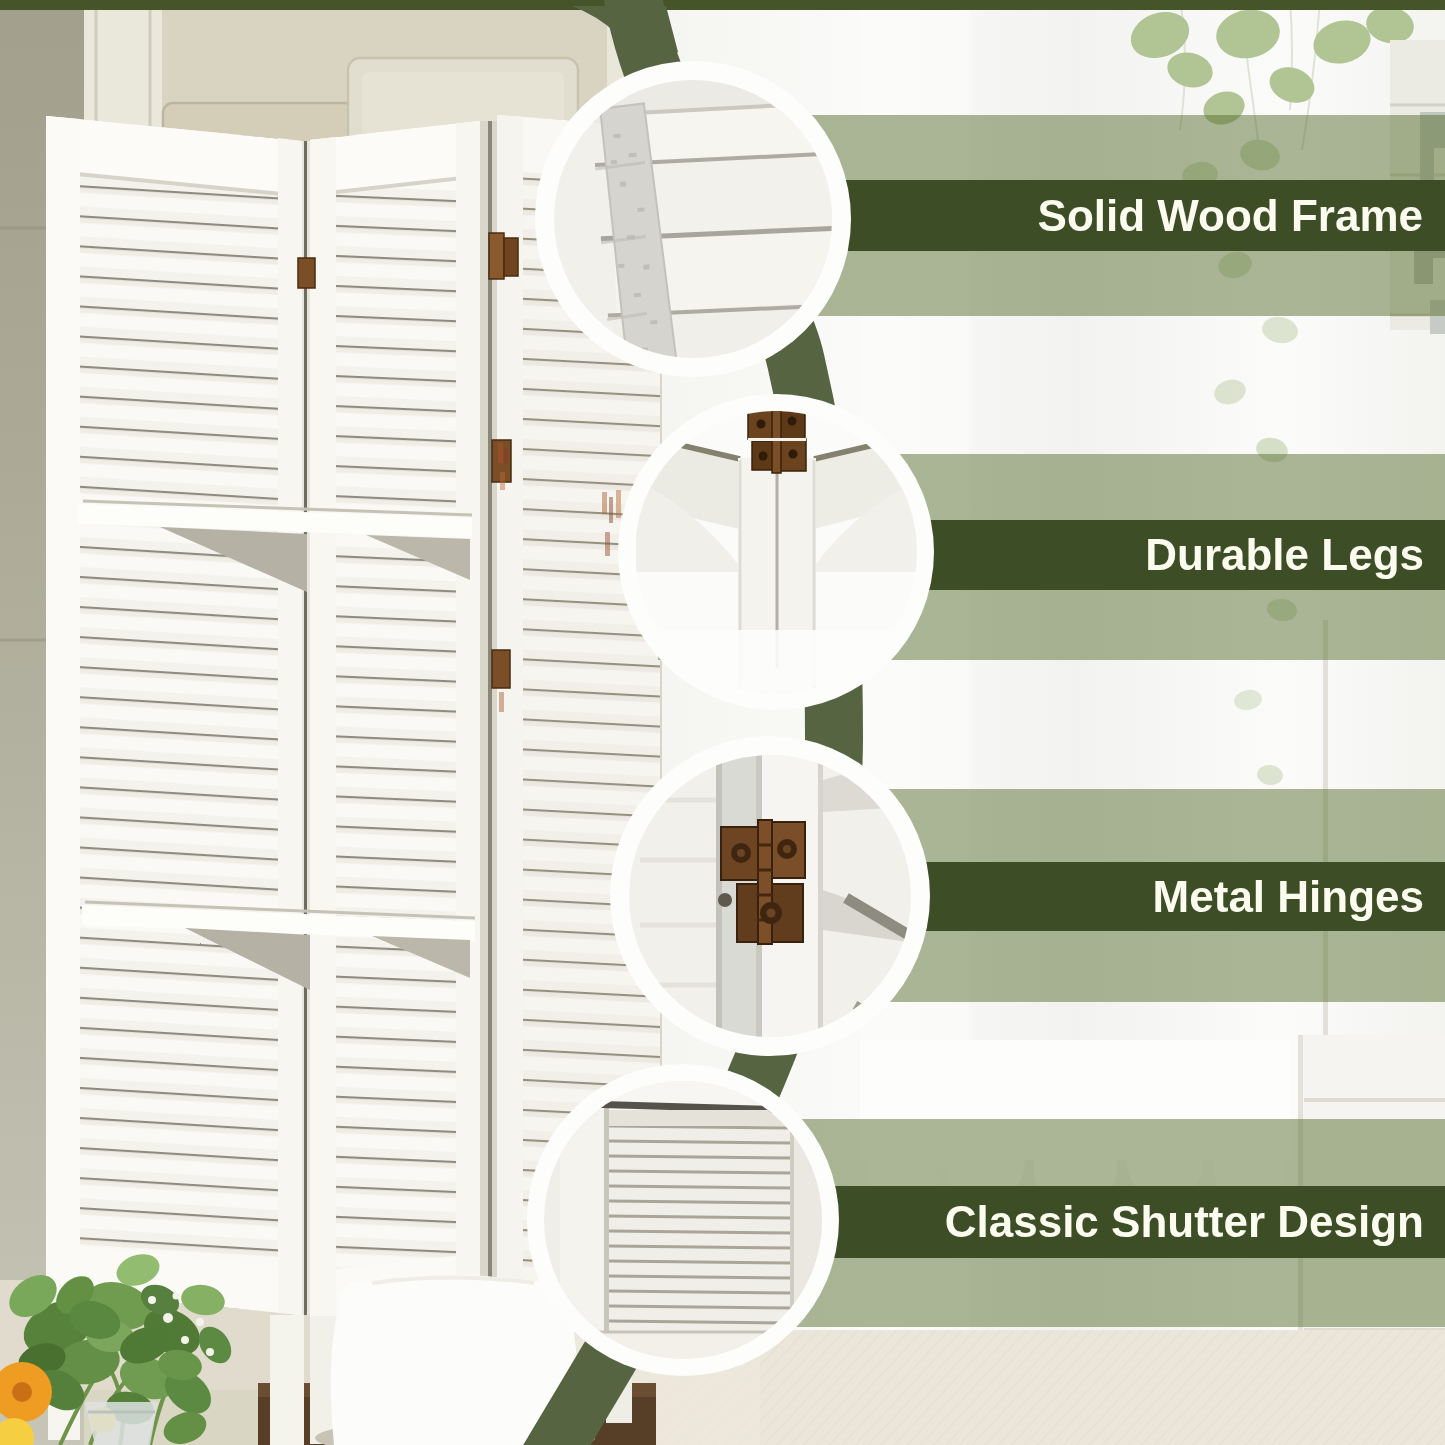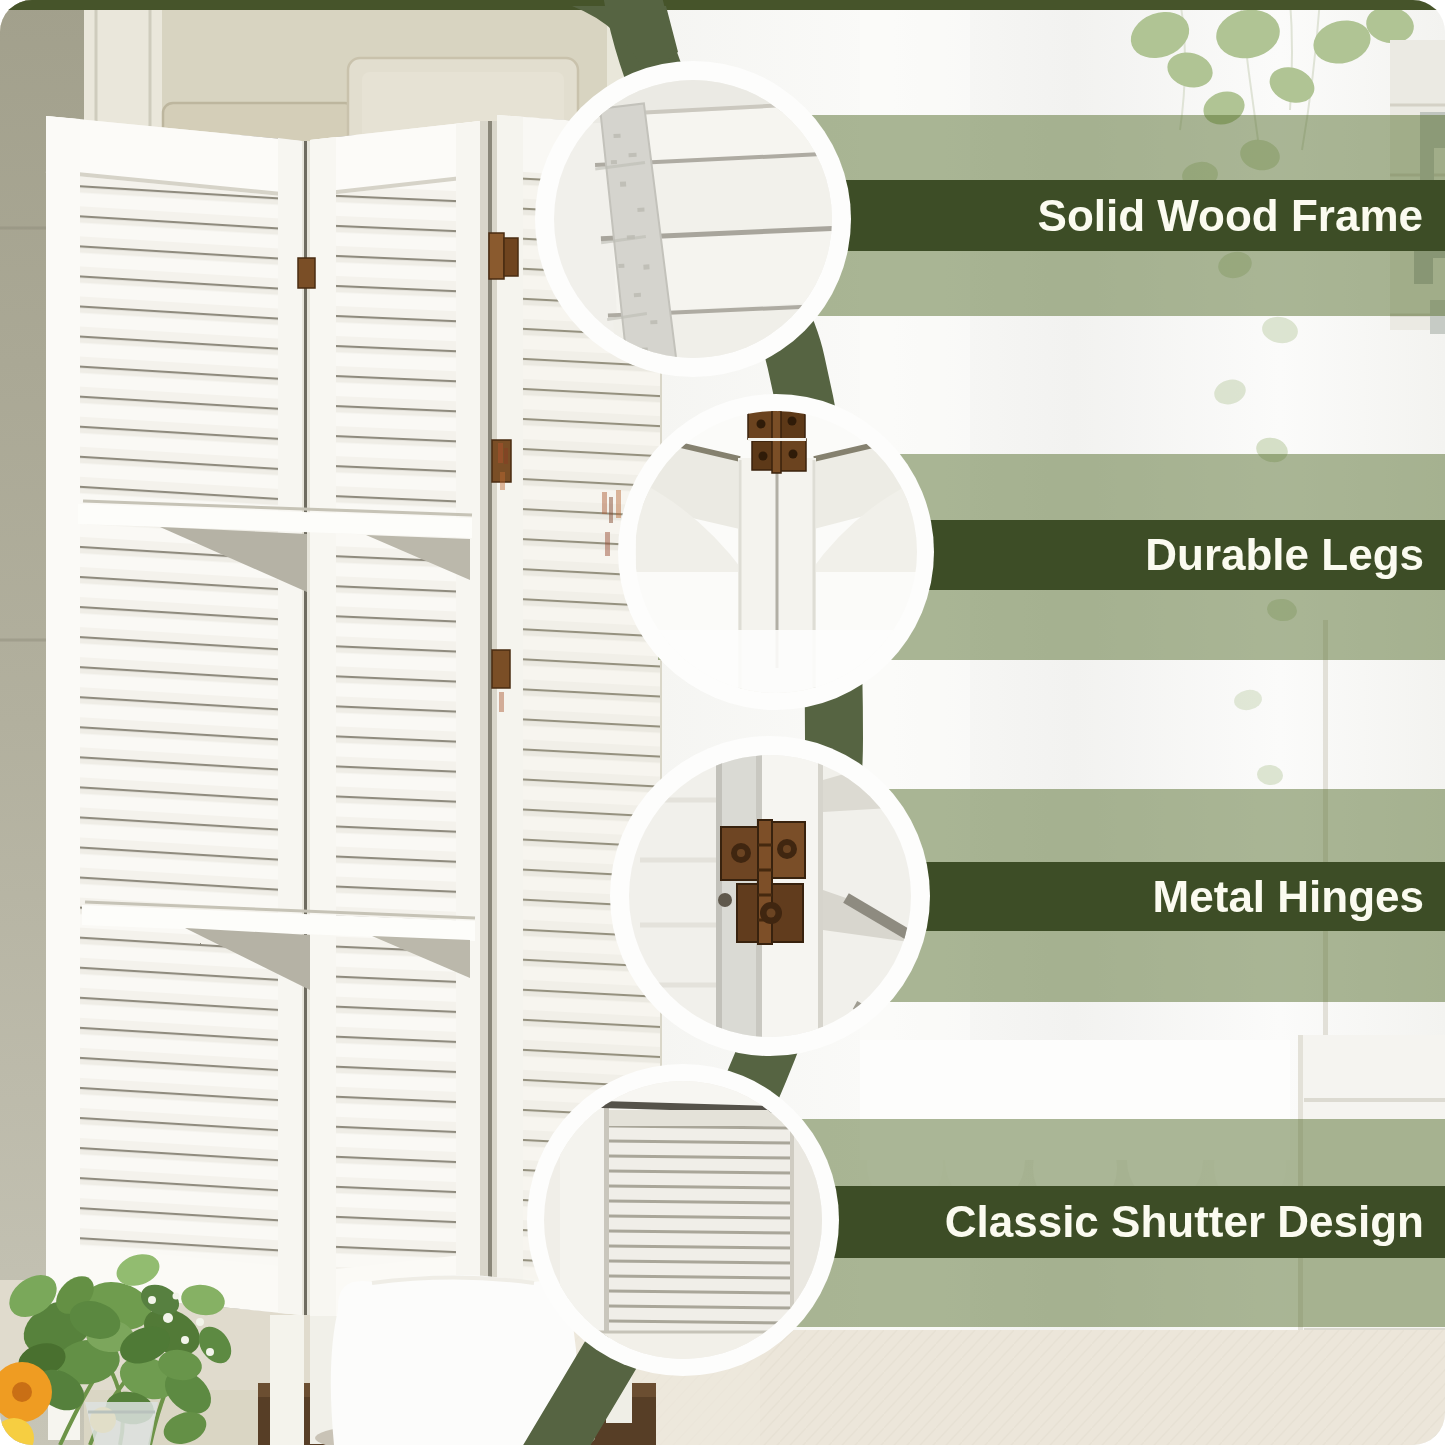--- a/index.html
+++ b/index.html
@@ -1,16 +1,16 @@
 <!DOCTYPE html>
 <html><head>
 <meta charset="utf-8">
 <style>
 html,body{margin:0;padding:0;background:#fff;}
-#stage{position:relative;width:1445px;height:1445px;overflow:hidden;font-family:"Liberation Sans",sans-serif;border-radius:32px;}
+#stage{position:relative;width:1445px;height:1445px;overflow:hidden;font-family:"Liberation Sans",sans-serif;}
 svg{display:block}
 </style>
 </head>
 <body>
 <div id="stage">
 <svg width="1445" height="1445" viewBox="0 0 1445 1445" xmlns="http://www.w3.org/2000/svg">
 <defs>
 <linearGradient id="wallL" x1="0" y1="0" x2="0" y2="1">
  <stop offset="0" stop-color="#a2a08c"></stop>
           <stop offset="0.5" stop-color="#b2b09e"></stop>

